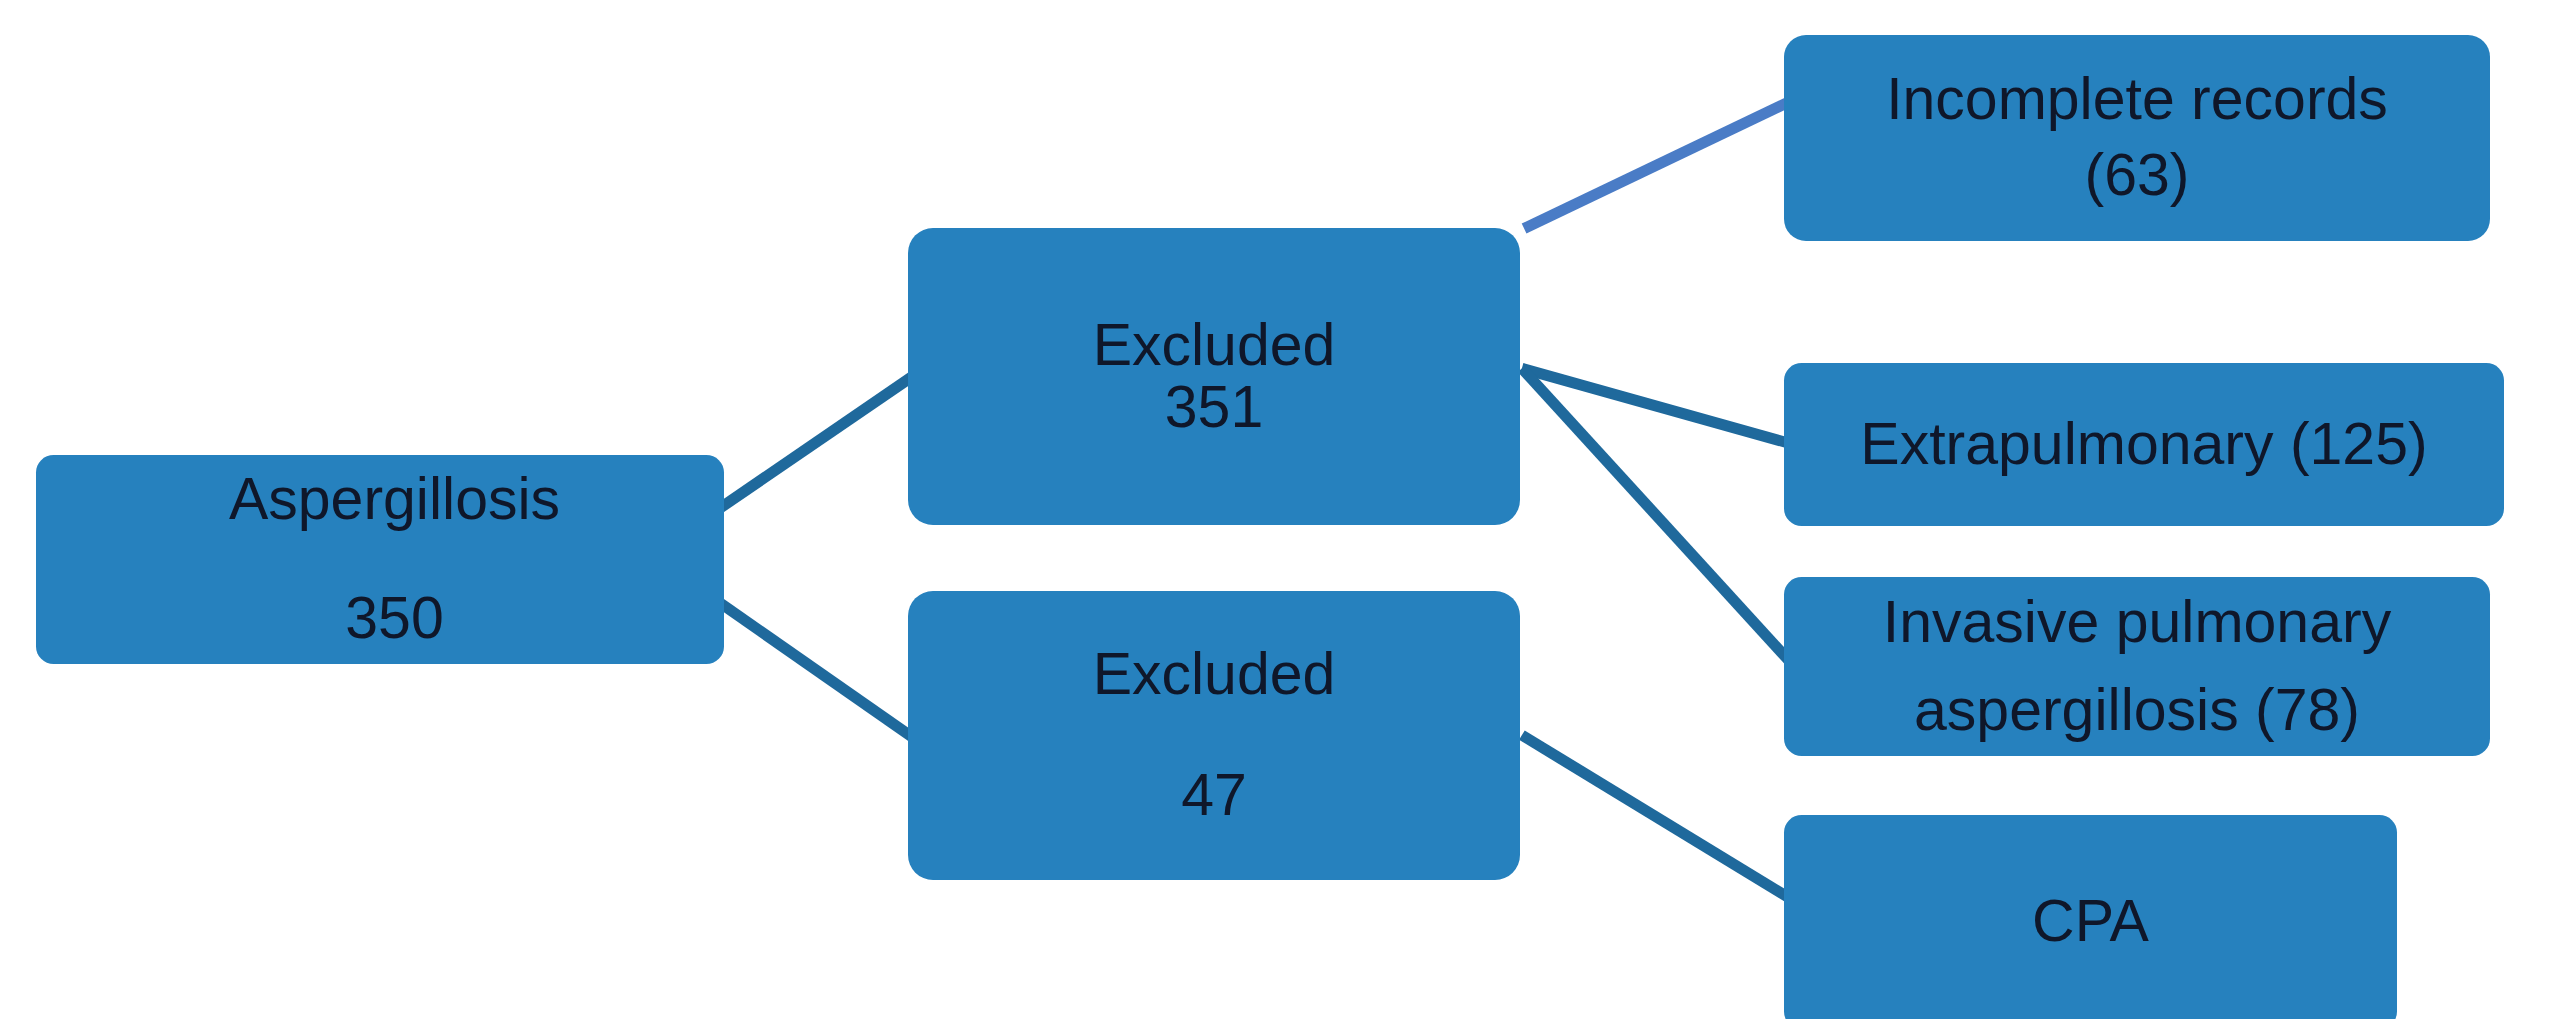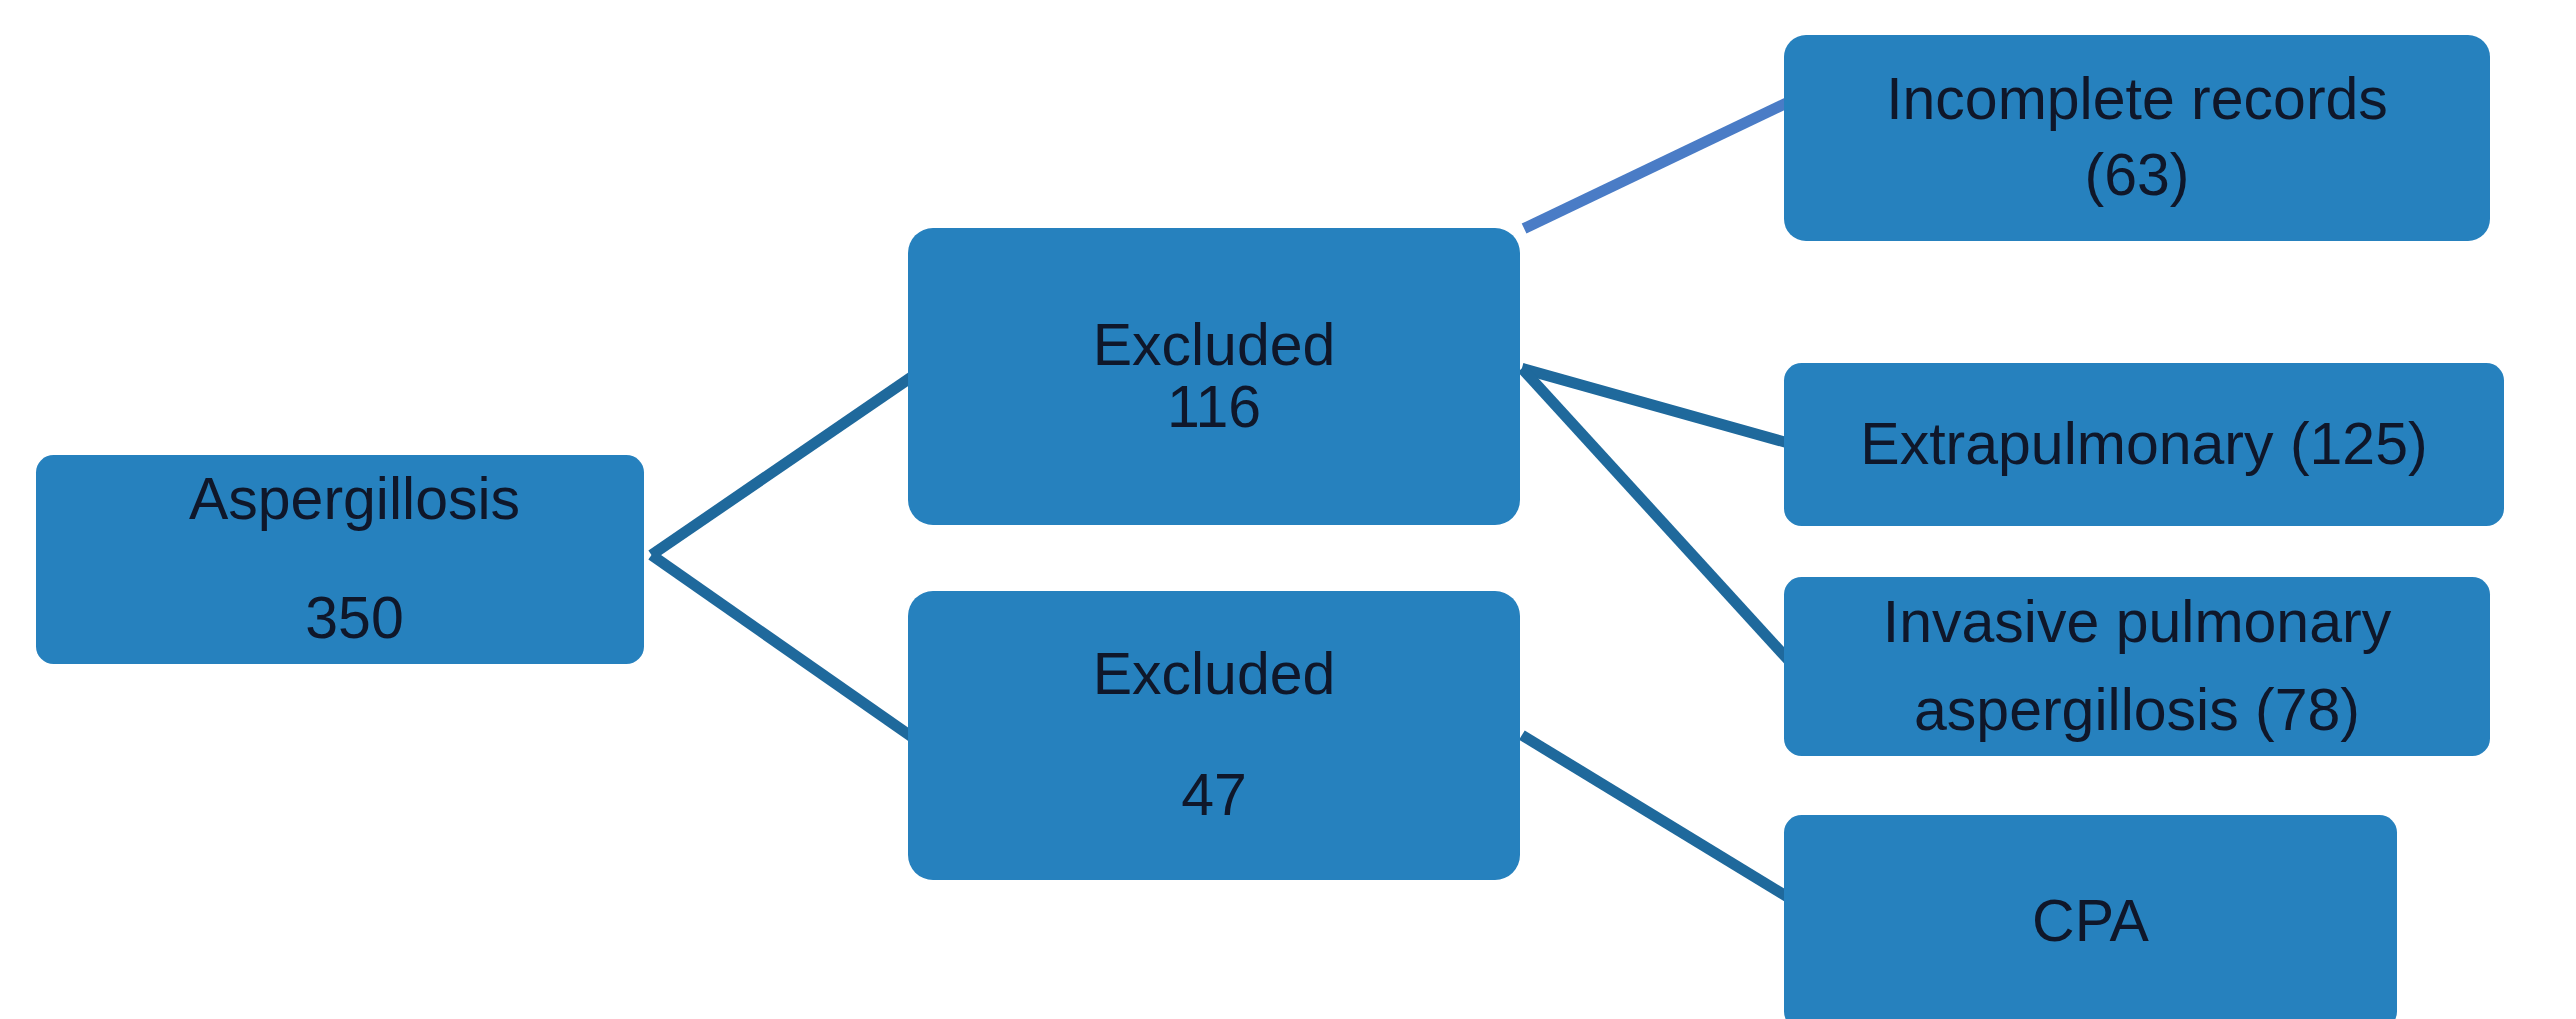--- a/index.html
+++ b/index.html
@@ -32,21 +32,21 @@
     background: #2681BE;
     color: #0f172a;
     font-size: 59px;
     line-height: 1.05;
     display: flex;
     flex-direction: column;
     align-items: center;
     justify-content: center;
     text-align: center;
   }
-  #node-root           { left: 36px;   top: 455px;  width: 608px; height: 209px; gap: 57px; border-radius: 17.6px; padding-left: 29px; }
+  #node-root           { left: 36px;   top: 455px;  width: 688px; height: 209px; gap: 57px; border-radius: 17.6px; padding-left: 29px; }
   #node-excluded       { left: 908px; top: 228px;  width: 612px; height: 297px; border-radius: 25px; }
   #node-included       { left: 908px; top: 591px;  width: 612px; height: 289px; gap: 59px; border-radius: 25px; }
   #node-incomplete     { left: 1784px; top: 35px;   width: 706px; height: 206px; gap: 14.6px; border-radius: 22px; }
   #node-extrapulmonary { left: 1784px; top: 363px;  width: 720px; height: 163px; border-radius: 17.6px; }
   #node-invasive       { left: 1784px; top: 577px;  width: 706px; height: 179px; gap: 26px; border-radius: 17.6px; }
   #node-cpa            { left: 1784px; top: 815px; width: 613px; height: 214px; border-radius: 17.6px; }
   .node-line { white-space: nowrap; }
 </style>
 </head>
 <body>
@@ -62,21 +62,21 @@
     <line class="edge" x1="2079" y1="1004" x2="2450" y2="1230" stroke="#1F699C"></line>
   </svg>
 
   <div class="node" id="node-root">
     <div class="node-line">Aspergillosis</div>
     <div class="node-line">350</div>
   </div>
 
   <div class="node" id="node-excluded">
     <div class="node-line">Excluded</div>
-    <div class="node-line">116</div>
+    <div class="node-line">351</div>
   </div>
 
   <div class="node" id="node-included">
     <div class="node-line">Excluded</div>
     <div class="node-line">47</div>
   </div>
 
   <div class="node" id="node-incomplete">
     <div class="node-line">Incomplete records</div>
     <div class="node-line">(63)</div>

